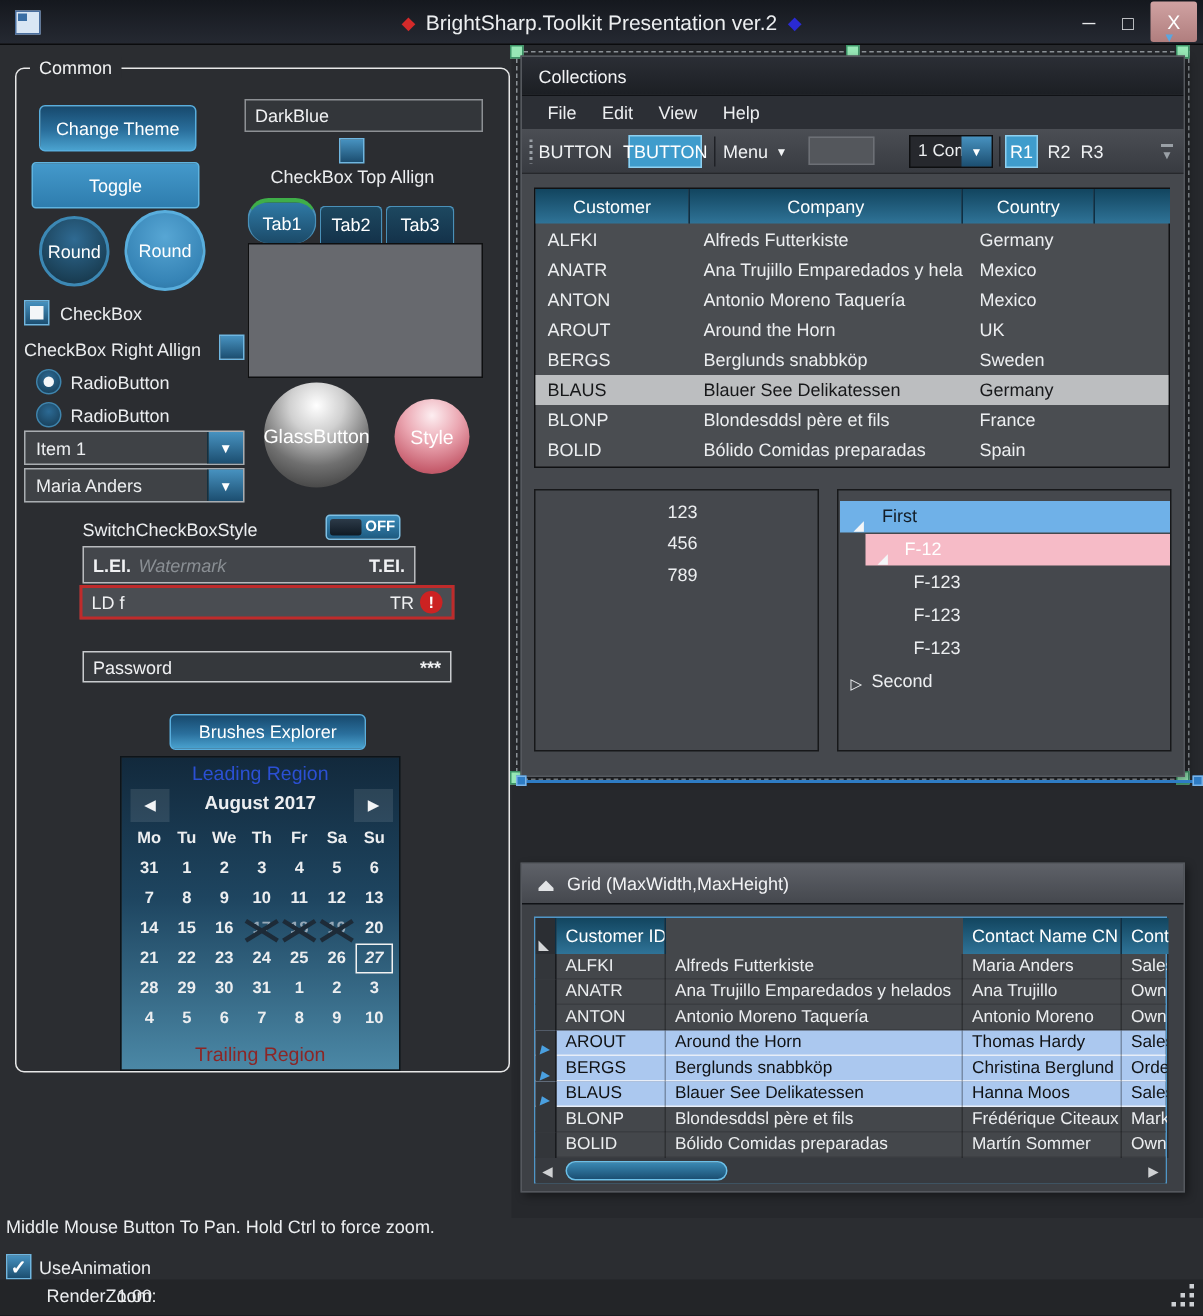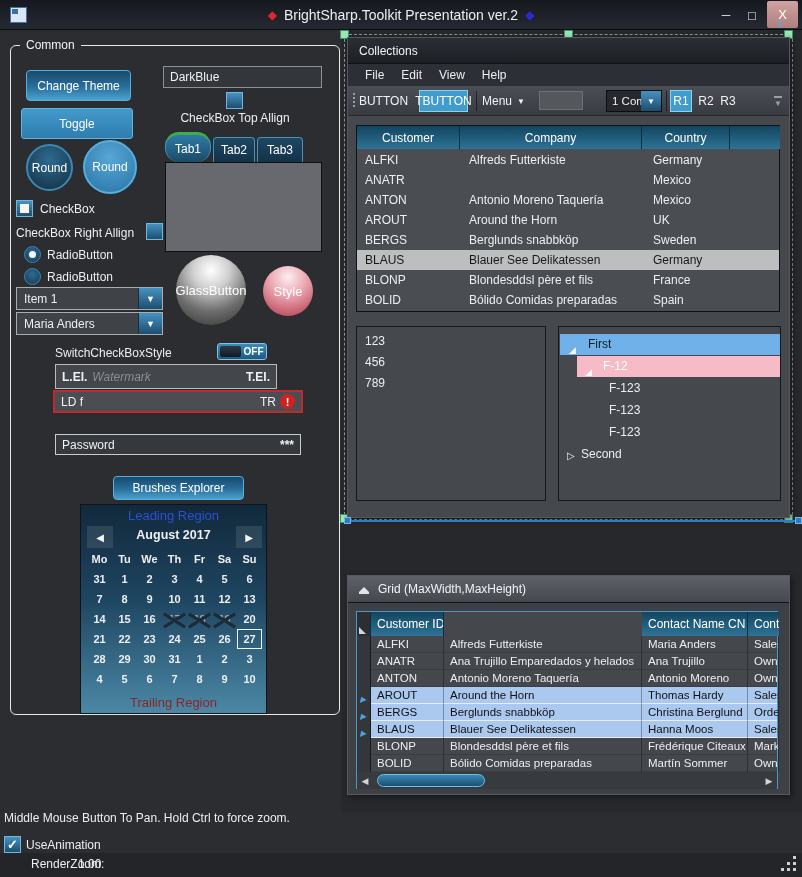--- a/index.html
+++ b/index.html
@@ -103,21 +103,21 @@
   .cal-leading { width:100%; text-align:center; top:3px; color:#2b50d4; font-size:13px; }
   .cal-nav { top:21px; width:26px; height:22px; background:rgba(255,255,255,.10);
     display:flex; align-items:center; justify-content:center; color:#f2f4f6; font-size:10px; }
   .cal-month { top:23px; width:100%; text-align:center; font-weight:bold; font-size:12.5px; }
   .cal-daysrow { left:6px; top:48px; width:176px; display:grid;
     grid-template-columns:repeat(7,25px); font-weight:bold; font-size:11px; text-align:center; }
   .cal-weeks { left:6px; top:64px; width:176px; display:grid;
     grid-template-columns:repeat(7,25px); grid-auto-rows:20px; font-size:11px;
     font-weight:bold; text-align:center; }
   .cal-cell { position:relative; line-height:20px; }
-  .cal-cell.today { border:1px solid #f2f2f2; line-height:18px; }
+  .cal-cell.today { border:1px solid #f2f2f2; line-height:18px;font-style:italic; }
   .cal-cell.blk b { color:#97a9b8; font-weight:bold; }
   .cal-cell b { font-weight:bold; }
   .xmark { position:absolute; inset:0; }
   .xmark::before,.xmark::after { content:""; position:absolute; left:0; right:0;
     top:50%; height:3px; background:#1d2b38; }
   .xmark::before { transform:rotate(32deg); }
   .xmark::after { transform:rotate(-32deg); }
   .cal-trailing { width:100%; text-align:center; bottom:3px; color:#8c2626; font-size:13px; }
 
   
@@ -160,21 +160,21 @@
     display:flex; align-items:center; justify-content:center; color:#fff; }
   .cg-row { position:absolute; left:0; width:100%; height:20px; }
   .cg-row span { position:absolute; top:0; line-height:20px; white-space:nowrap; overflow:hidden; }
   .cg-row .c1 { left:8px; width:94px; }
   .cg-row .c2 { left:112px; width:178px; }
   .cg-row .c3 { left:296px; width:120px; }
   .cg-row.sel { background:#bcbec0; color:#17181a; }
 
   .listbox { left:8px; top:288px; width:190px; height:175px; background:#45484d;
     border:1px solid #17181a; }
-  .listbox div { padding-left:8px; line-height:21px; }
+  .listbox div { padding-left:8px; line-height:21px;text-align:center; }
 
   .tree { left:210px; top:288px; width:223px; height:175px; background:#45484d;
     border:1px solid #17181a; }
   .tree .exp { position:absolute; font-size:9px; color:#f4f6f8; }
   .t-first { position:absolute; left:1px; top:7px; width:220px; height:21px;
     background:#6fb1e8; color:#121c26; line-height:21px; }
   .t-first b { position:absolute; left:28px; font-weight:normal; }
   .t-f12 { position:absolute; left:18px; top:29px; width:203px; height:21px;
     background:#f6bbc7; color:#fff; line-height:21px; }
   .t-f12 b { position:absolute; left:26px; font-weight:normal; }
@@ -413,20 +413,21 @@
       <div class="cg-head" style="left:103px;width:182px;">Company</div>
       <div class="cg-head" style="left:285px;width:88px;">Country</div>
       <div class="cg-head" style="left:373px;width:50px;border-right:none;"></div>
       <div class="cg-row" style="top:24px;">
           <span class="c1">ALFKI</span>
           <span class="c2">Alfreds Futterkiste</span>
           <span class="c3">Germany</span>
         </div>
       <div class="cg-row" style="top:44px;">
           <span class="c1">ANATR</span>
+          <span class="c2">Ana Trujillo Emparedados y hela</span>
           <span class="c3">Mexico</span>
         </div>
       <div class="cg-row" style="top:64px;">
           <span class="c1">ANTON</span>
           <span class="c2">Antonio Moreno Taquería</span>
           <span class="c3">Mexico</span>
         </div>
       <div class="cg-row" style="top:84px;">
           <span class="c1">AROUT</span>
           <span class="c2">Around the Horn</span>

